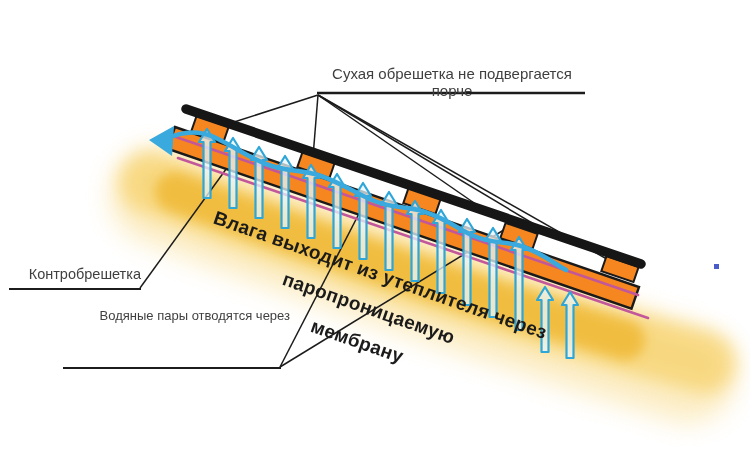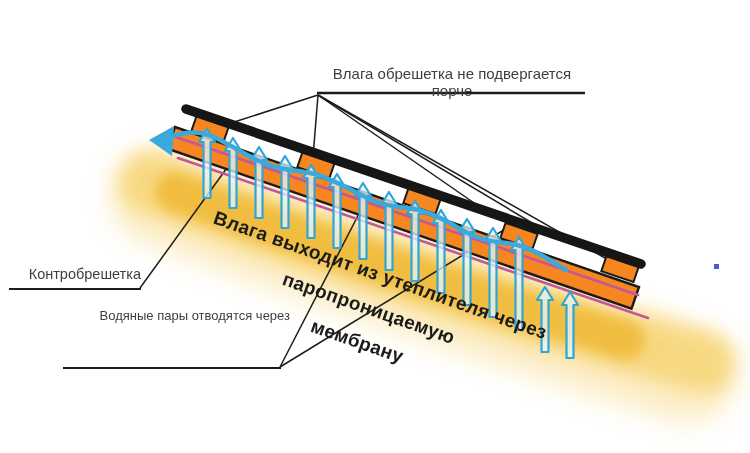--- a/index.html
+++ b/index.html
@@ -110,21 +110,21 @@
 
     <polygon class="airhead" points="149,140 174,126 172,156"></polygon>
 
     <line class="underline" x1="317" y1="93" x2="585" y2="93" stroke-width="2.6"></line>
     <line class="underline" x1="9" y1="289" x2="141" y2="289" stroke-width="2.2"></line>
     <line class="underline" x1="63" y1="368" x2="281" y2="368" stroke-width="2.2"></line>
 
     <rect class="dot" x="714" y="264" width="5" height="5"></rect>
   </svg>
 
-  <div class="label label-top">Влага обрешетка не подвергается порче</div>
+  <div class="label label-top">Сухая обрешетка не подвергается порче</div>
 
   <div class="label label-counter">Контробрешетка</div>
 
   <div class="label label-vapor">
     <div>Водяные пары отводятся через</div>
   </div>
 
   <div class="label label-diagonal">
     <div>Влага выходит из утеплителя через паропроницаемую</div>
     <div>мембрану</div>

